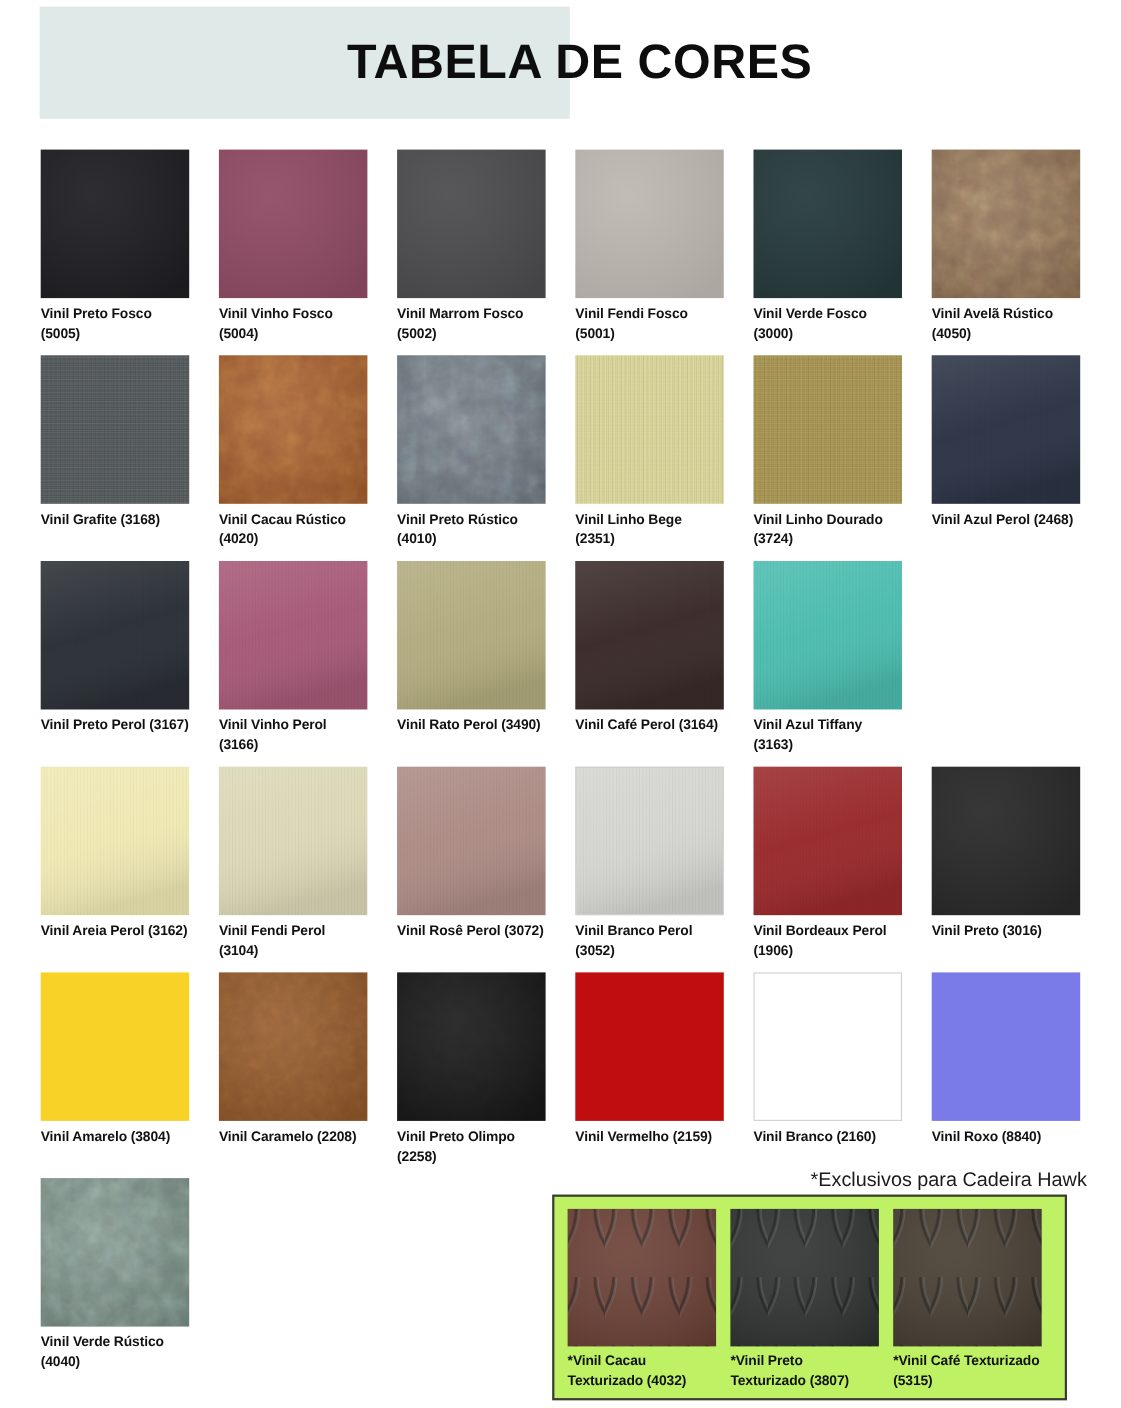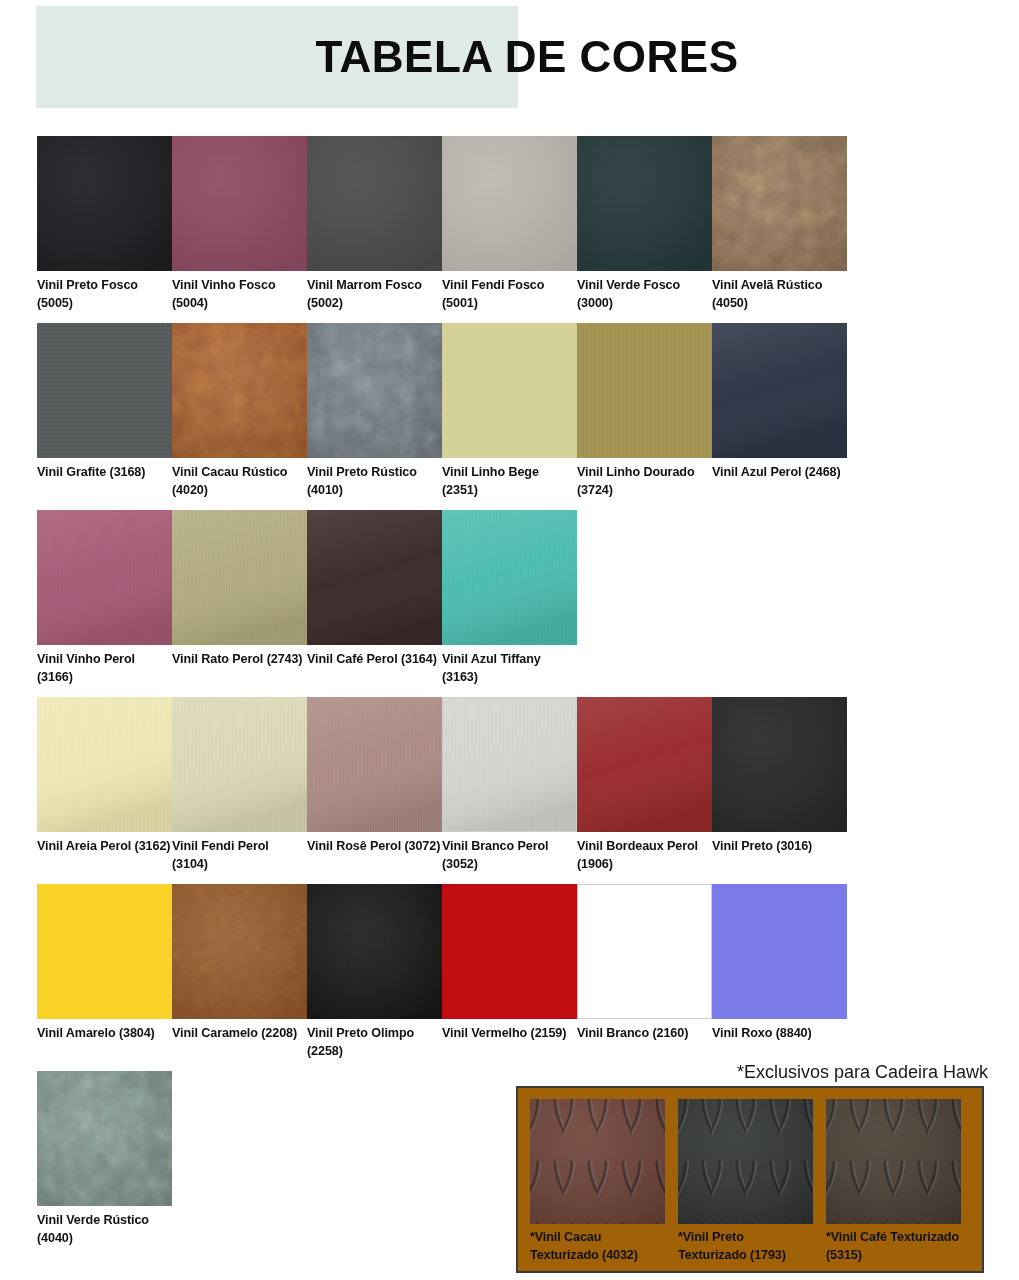--- a/index.html
+++ b/index.html
@@ -46,20 +46,21 @@
 
   
   #swatch-grid {
     position: absolute;
     left: 37px;
     top: 136px;
     width: 946px;
   }
   .grid-row {
     display: flex;
+    gap: 27px;
     margin-bottom: 0;
     height: 187px;
   }
   .swatch-cell {
     width: 135px;
     flex: 0 0 135px;
     position: relative;
   }
   .swatch-chip {
     width: 135px;
@@ -91,27 +92,27 @@
     position: absolute;
     right: 31px;
     top: 1062px;
     font-size: 18px;
     color: #1a1a1a;
     font-family: "Liberation Sans", sans-serif;
     letter-spacing: 0px;
   }
   #exclusive-box {
     position: absolute;
-    left: 516px;
+    left: 502px;
     top: 1086px;
     width: 468px;
     height: 187px;
     border: 2px solid #3a3a3a;
     box-sizing: border-box;
-    background: #a16207;
+    background: #bef264;
   }
   #exclusive-inner {
     position: absolute;
     left: 12px;
     top: 11px;
     display: flex;
     gap: 13px;
   }
   .ex-cell {
     width: 135px;
@@ -330,20 +331,39 @@
             </defs>
             <rect width="135" height="135" fill="url(#txpearl12)"></rect>
             <rect width="135" height="135" fill="url(#txpearl12g)"></rect>
           </svg>
         </div>
         <div class="swatch-label">Vinil Azul Perol (2468)</div>
       </div>
     </div>
     <div class="grid-row">
       <div class="swatch-cell">
+        <div class="swatch-chip" style="background: rgb(43, 48, 54);">
+          <svg class="tex" width="135" height="135" viewBox="0 0 135 135" preserveAspectRatio="none">
+            <defs>
+              <linearGradient id="txpearl14g" x1="0" y1="0" x2="0.3" y2="1">
+                <stop offset="0%" stop-color="#fff" stop-opacity="0.12"></stop>
+                <stop offset="55%" stop-color="#fff" stop-opacity="0.02"></stop>
+                <stop offset="100%" stop-color="#000" stop-opacity="0.10"></stop>
+              </linearGradient>
+              <pattern id="txpearl14" width="3" height="3" patternUnits="userSpaceOnUse">
+                <path d="M0 0 V3" stroke="#000" stroke-opacity="0.05" stroke-width="1"></path>
+              </pattern>
+            </defs>
+            <rect width="135" height="135" fill="url(#txpearl14)"></rect>
+            <rect width="135" height="135" fill="url(#txpearl14g)"></rect>
+          </svg>
+        </div>
+        <div class="swatch-label">Vinil Preto Perol (3167)</div>
+      </div>
+      <div class="swatch-cell">
         <div class="swatch-chip" style="background: rgb(167, 90, 119);">
           <svg class="tex" width="135" height="135" viewBox="0 0 135 135" preserveAspectRatio="none">
             <defs>
               <linearGradient id="txpearl15g" x1="0" y1="0" x2="0.3" y2="1">
                 <stop offset="0%" stop-color="#fff" stop-opacity="0.12"></stop>
                 <stop offset="55%" stop-color="#fff" stop-opacity="0.02"></stop>
                 <stop offset="100%" stop-color="#000" stop-opacity="0.10"></stop>
               </linearGradient>
               <pattern id="txpearl15" width="3" height="3" patternUnits="userSpaceOnUse">
                 <path d="M0 0 V3" stroke="#000" stroke-opacity="0.05" stroke-width="1"></path>
@@ -365,21 +385,21 @@
                 <stop offset="100%" stop-color="#000" stop-opacity="0.10"></stop>
               </linearGradient>
               <pattern id="txpearl16" width="3" height="3" patternUnits="userSpaceOnUse">
                 <path d="M0 0 V3" stroke="#000" stroke-opacity="0.05" stroke-width="1"></path>
               </pattern>
             </defs>
             <rect width="135" height="135" fill="url(#txpearl16)"></rect>
             <rect width="135" height="135" fill="url(#txpearl16g)"></rect>
           </svg>
         </div>
-        <div class="swatch-label">Vinil Rato Perol (2743)</div>
+        <div class="swatch-label">Vinil Rato Perol (3490)</div>
       </div>
       <div class="swatch-cell">
         <div class="swatch-chip" style="background: rgb(58, 43, 42);">
           <svg class="tex" width="135" height="135" viewBox="0 0 135 135" preserveAspectRatio="none">
             <defs>
               <linearGradient id="txpearl17g" x1="0" y1="0" x2="0.3" y2="1">
                 <stop offset="0%" stop-color="#fff" stop-opacity="0.12"></stop>
                 <stop offset="55%" stop-color="#fff" stop-opacity="0.02"></stop>
                 <stop offset="100%" stop-color="#000" stop-opacity="0.10"></stop>
               </linearGradient>
@@ -640,21 +660,21 @@
                 <path d="M35.6 -31 Q18.6 0 35.6 31 Q52.6 62 35.6 93" fill="none" stroke="#fff" stroke-opacity="0.16" stroke-width="2"></path>
               </pattern>
               <radialGradient id="txquilted101g" cx="0.4" cy="0.3" r="0.9">
                 <stop offset="0%" stop-color="#fff" stop-opacity="0.09"></stop>
                 <stop offset="100%" stop-color="#000" stop-opacity="0.16"></stop>
               </radialGradient>
             </defs>
             <rect width="135" height="125" fill="url(#txquilted101)"></rect>
             <rect width="135" height="125" fill="url(#txquilted101g)"></rect>
           </svg></div>
-        <div class="ex-label">*Vinil Preto Texturizado (1793)</div>
+        <div class="ex-label">*Vinil Preto Texturizado (3807)</div>
       </div>
       <div class="ex-cell">
         <div class="ex-chip" style="background: rgb(70, 60, 49);"><svg class="tex" width="135" height="125" viewBox="0 0 135 125" preserveAspectRatio="none">
             <defs>
               <pattern id="txquilted102" width="34" height="62" patternUnits="userSpaceOnUse">
                 <path d="M0 -31 Q17 0 0 31 Q-17 62 0 93" fill="none" stroke="#000" stroke-opacity="0.38" stroke-width="4"></path>
                 <path d="M34 -31 Q17 0 34 31 Q51 62 34 93" fill="none" stroke="#000" stroke-opacity="0.38" stroke-width="4"></path>
                 <path d="M1.6 -31 Q18.6 0 1.6 31 Q-15.4 62 1.6 93" fill="none" stroke="#fff" stroke-opacity="0.16" stroke-width="2"></path>
                 <path d="M35.6 -31 Q18.6 0 35.6 31 Q52.6 62 35.6 93" fill="none" stroke="#fff" stroke-opacity="0.16" stroke-width="2"></path>
               </pattern>

